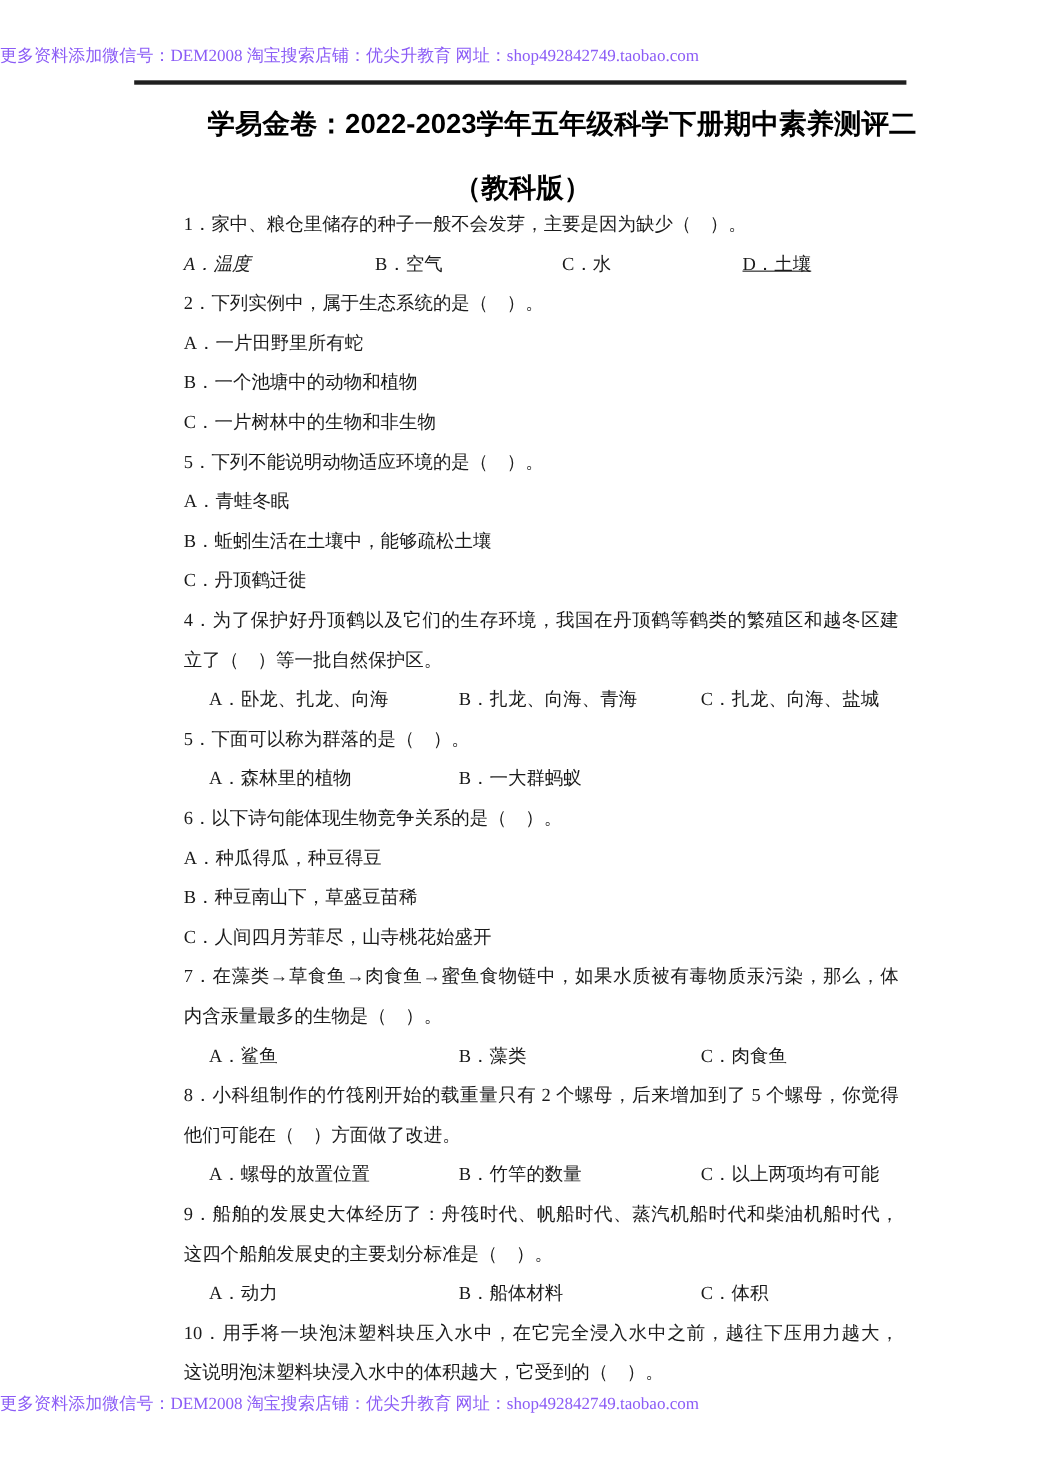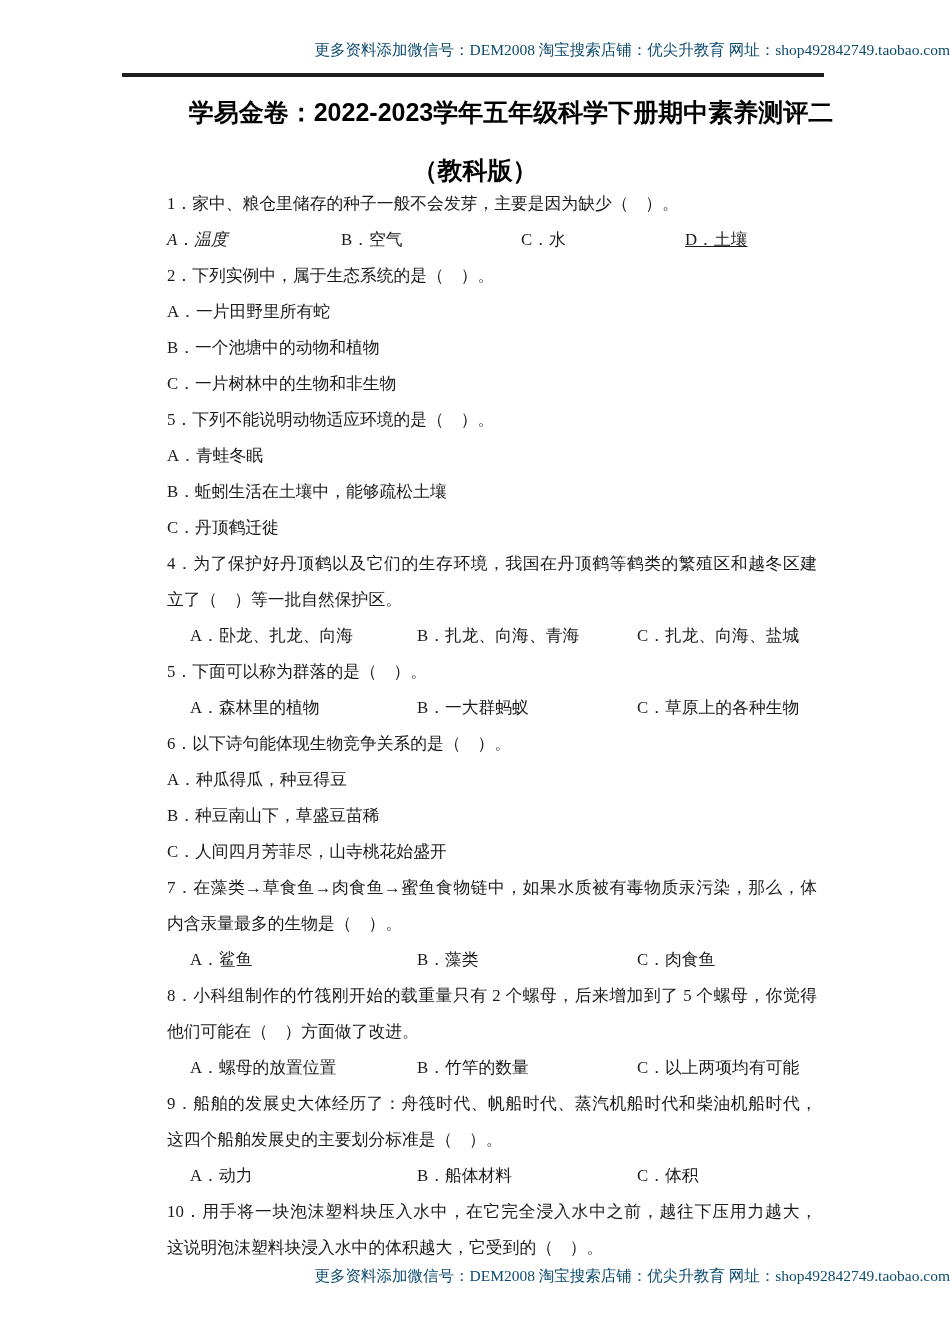--- a/index.html
+++ b/index.html
@@ -8,24 +8,24 @@
     position:relative;
     width:950px; height:1344px;
     margin:0 auto;
     background:#ffffff;
     font-family:"Liberation Serif", serif;
     color:#1a1a1a;
     overflow:hidden;
   }
   .hdr, .ftr {
     position:absolute; left:0; width:100%;
-    text-align:right;
+    text-align:left;
     font-size:15.5px;
     white-space:nowrap;
-    color:#0c4a6e;
+    color:#8b5cf6;
   }
   .hdr { top:40px; }
   .ftr { top:1266px; }
   .rule {
     position:absolute;
     left:122px; top:73px;
     width:702px; height:4px;
     background:#1f1f1f;
   }
   .title-line {
@@ -52,21 +52,21 @@
   }
   .line.j {
     white-space:normal;
     text-align:justify;
     text-align-last:justify;
     text-justify:inter-character;
     overflow:hidden;
   }
   .opt-row { display:flex; height:36px; line-height:36px; }
   .opt-row span { display:block; white-space:nowrap; overflow:visible; }
-  .row4 .c1 { width:174px;font-style:italic; } .row4 .c2 { width:170px; } .row4 .c3 { width:164px;margin-left:10px; } .row4 .c4 { flex:1;text-decoration:underline; }
+  .row4 .c1 { width:174px;font-style:italic; } .row4 .c2 { width:170px; } .row4 .c3 { width:164px; } .row4 .c4 { flex:1;text-decoration:underline; }
   .row3 .c1 { width:227px;margin-left:23px; } .row3 .c2 { width:220px; } .row3 .c3 { flex:1; }
 </style>
 </head>
 <body>
 
 <div class="page">
 
   <div class="hdr">更多资料添加微信号：DEM2008 淘宝搜索店铺：优尖升教育 网址：shop492842749.taobao.com</div>
   <div class="rule"></div>
 
@@ -98,21 +98,20 @@
     <div class="opt-row row3">
       <span class="c1">A．卧龙、扎龙、向海</span>
       <span class="c2">B．扎龙、向海、青海</span>
       <span class="c3">C．扎龙、向海、盐城</span>
     </div>
 
     <div class="line">5．下面可以称为群落的是（　）。</div>
     <div class="opt-row row3">
       <span class="c1">A．森林里的植物</span>
       <span class="c2">B．一大群蚂蚁</span>
-      <span class="c3">C．草原上的各种生物</span>
     </div>
 
     <div class="line">6．以下诗句能体现生物竞争关系的是（　）。</div>
     <div class="line">A．种瓜得瓜，种豆得豆</div>
     <div class="line">B．种豆南山下，草盛豆苗稀</div>
     <div class="line">C．人间四月芳菲尽，山寺桃花始盛开</div>
 
     <div class="line j">7．在藻类→草食鱼→肉食鱼→蜜鱼食物链中，如果水质被有毒物质汞污染，那么，体</div>
     <div class="line">内含汞量最多的生物是（　）。</div>
     <div class="opt-row row3">

